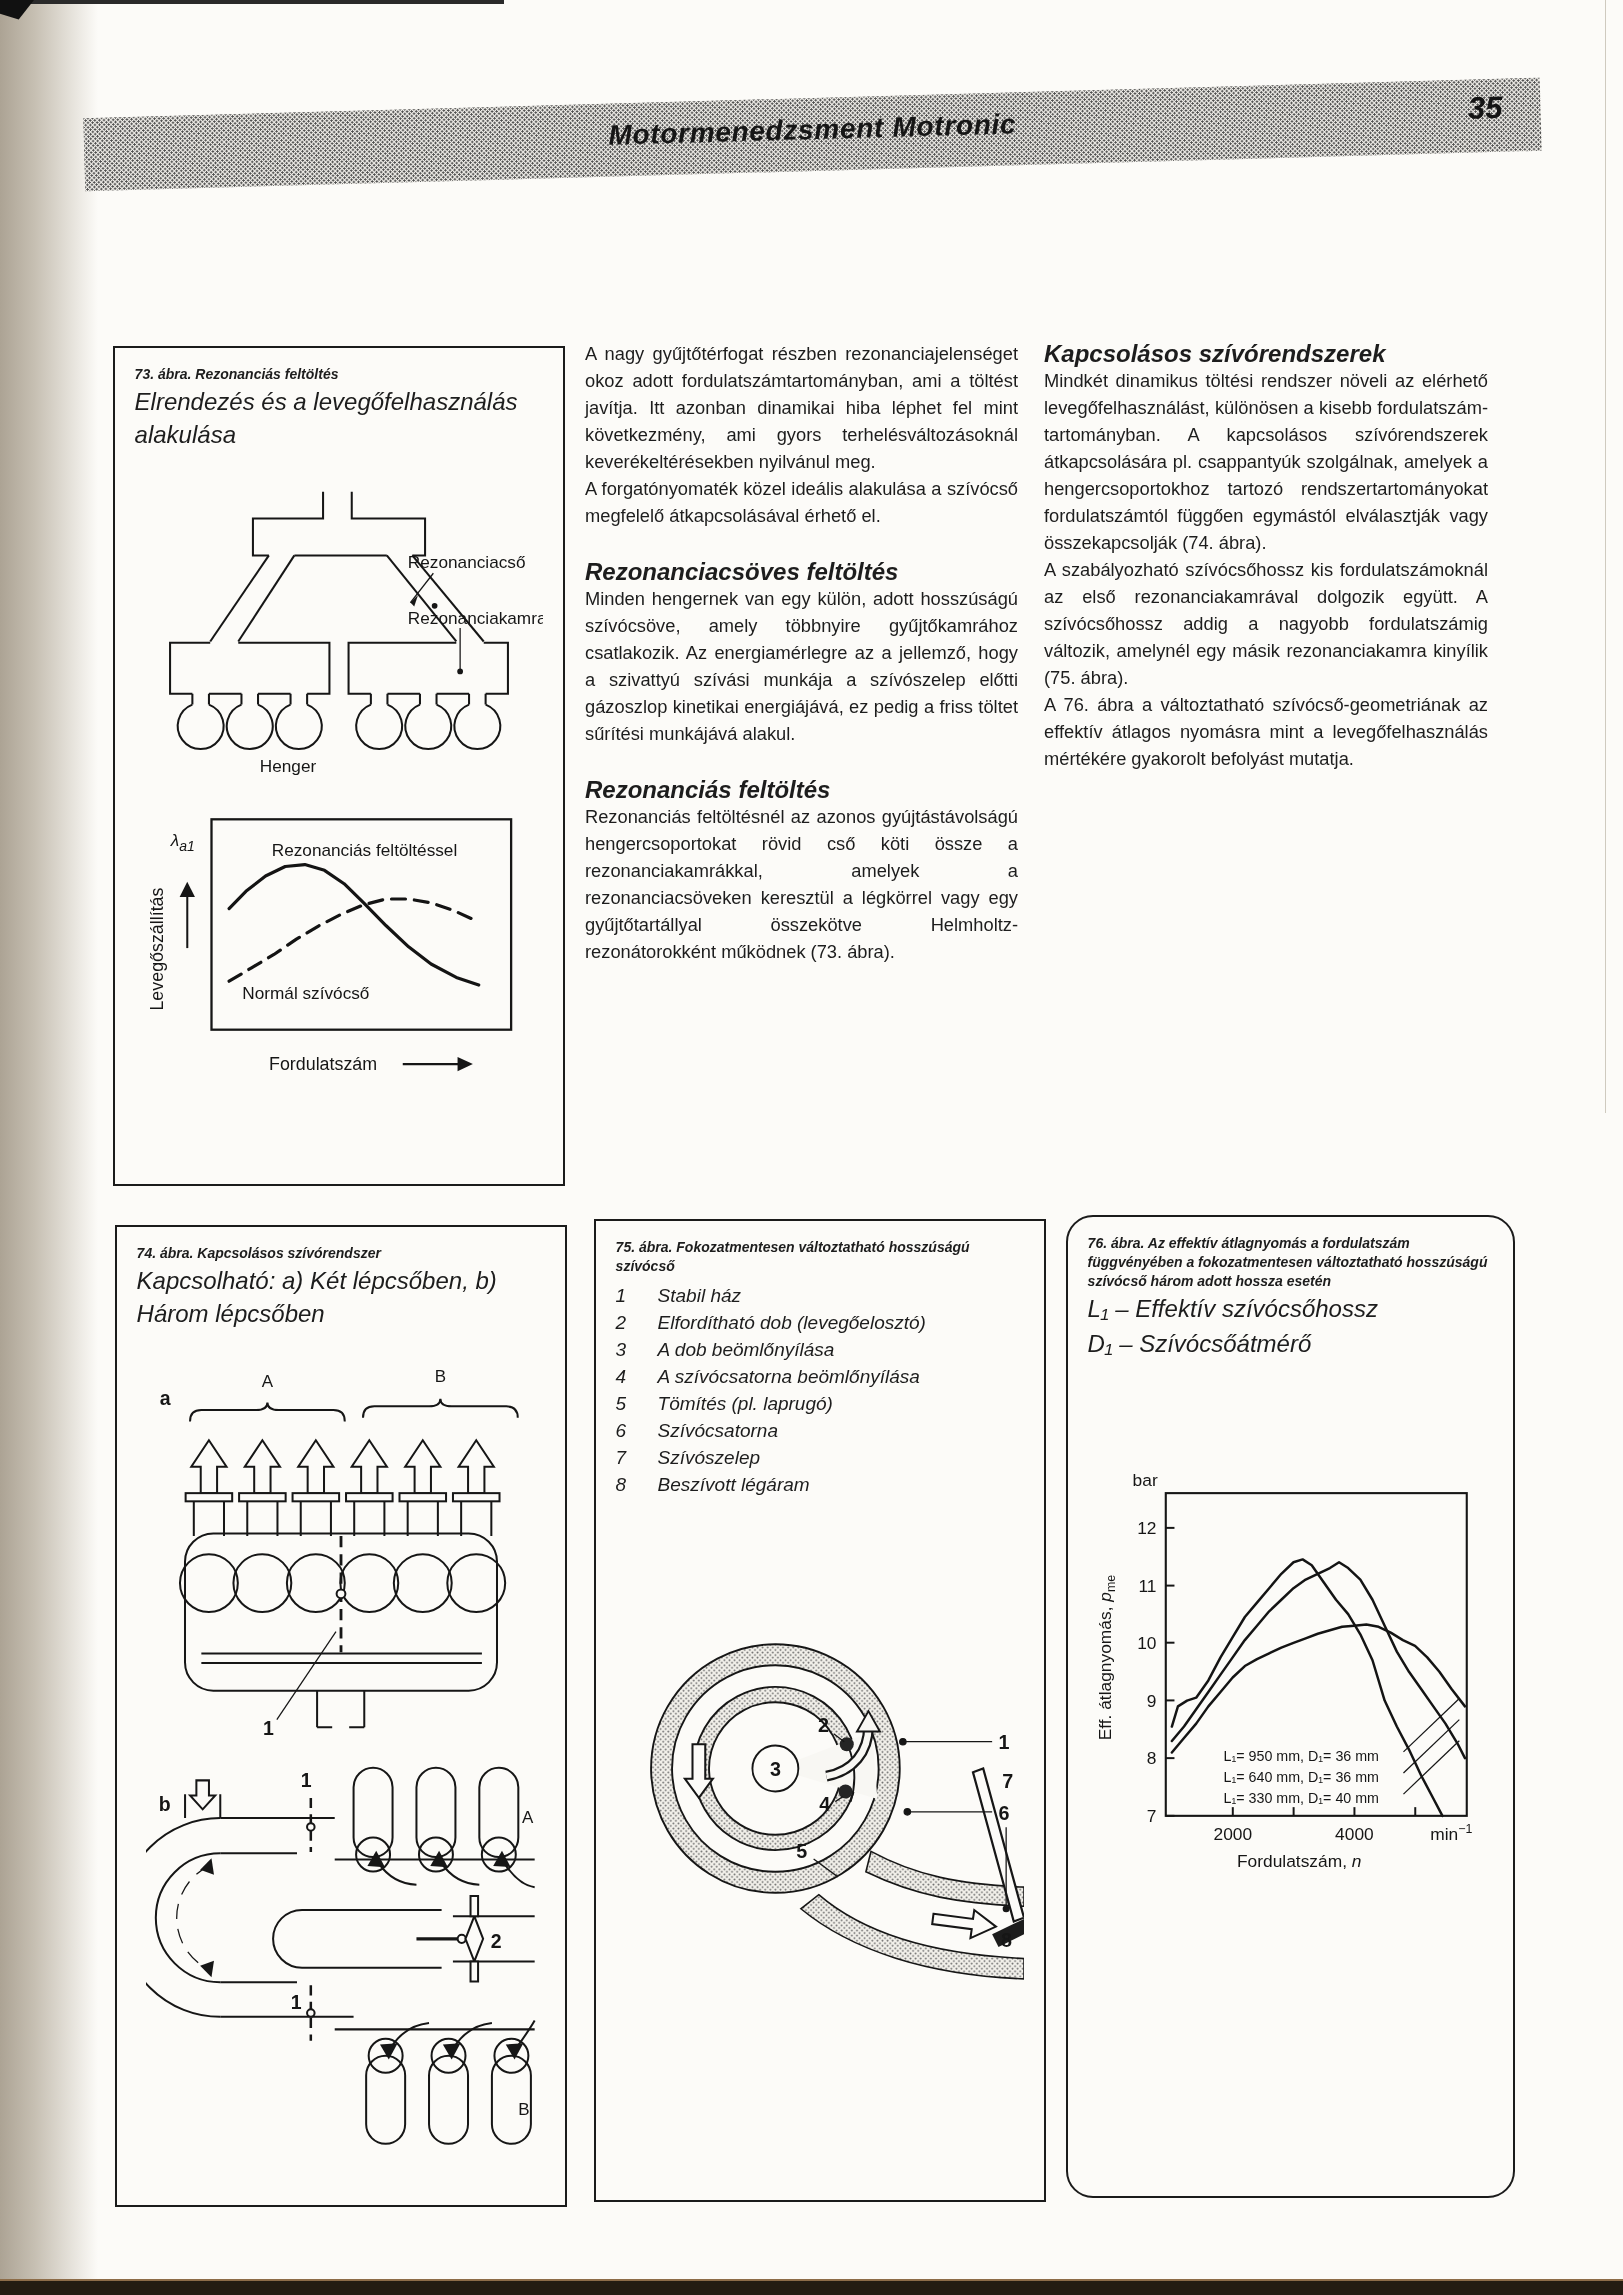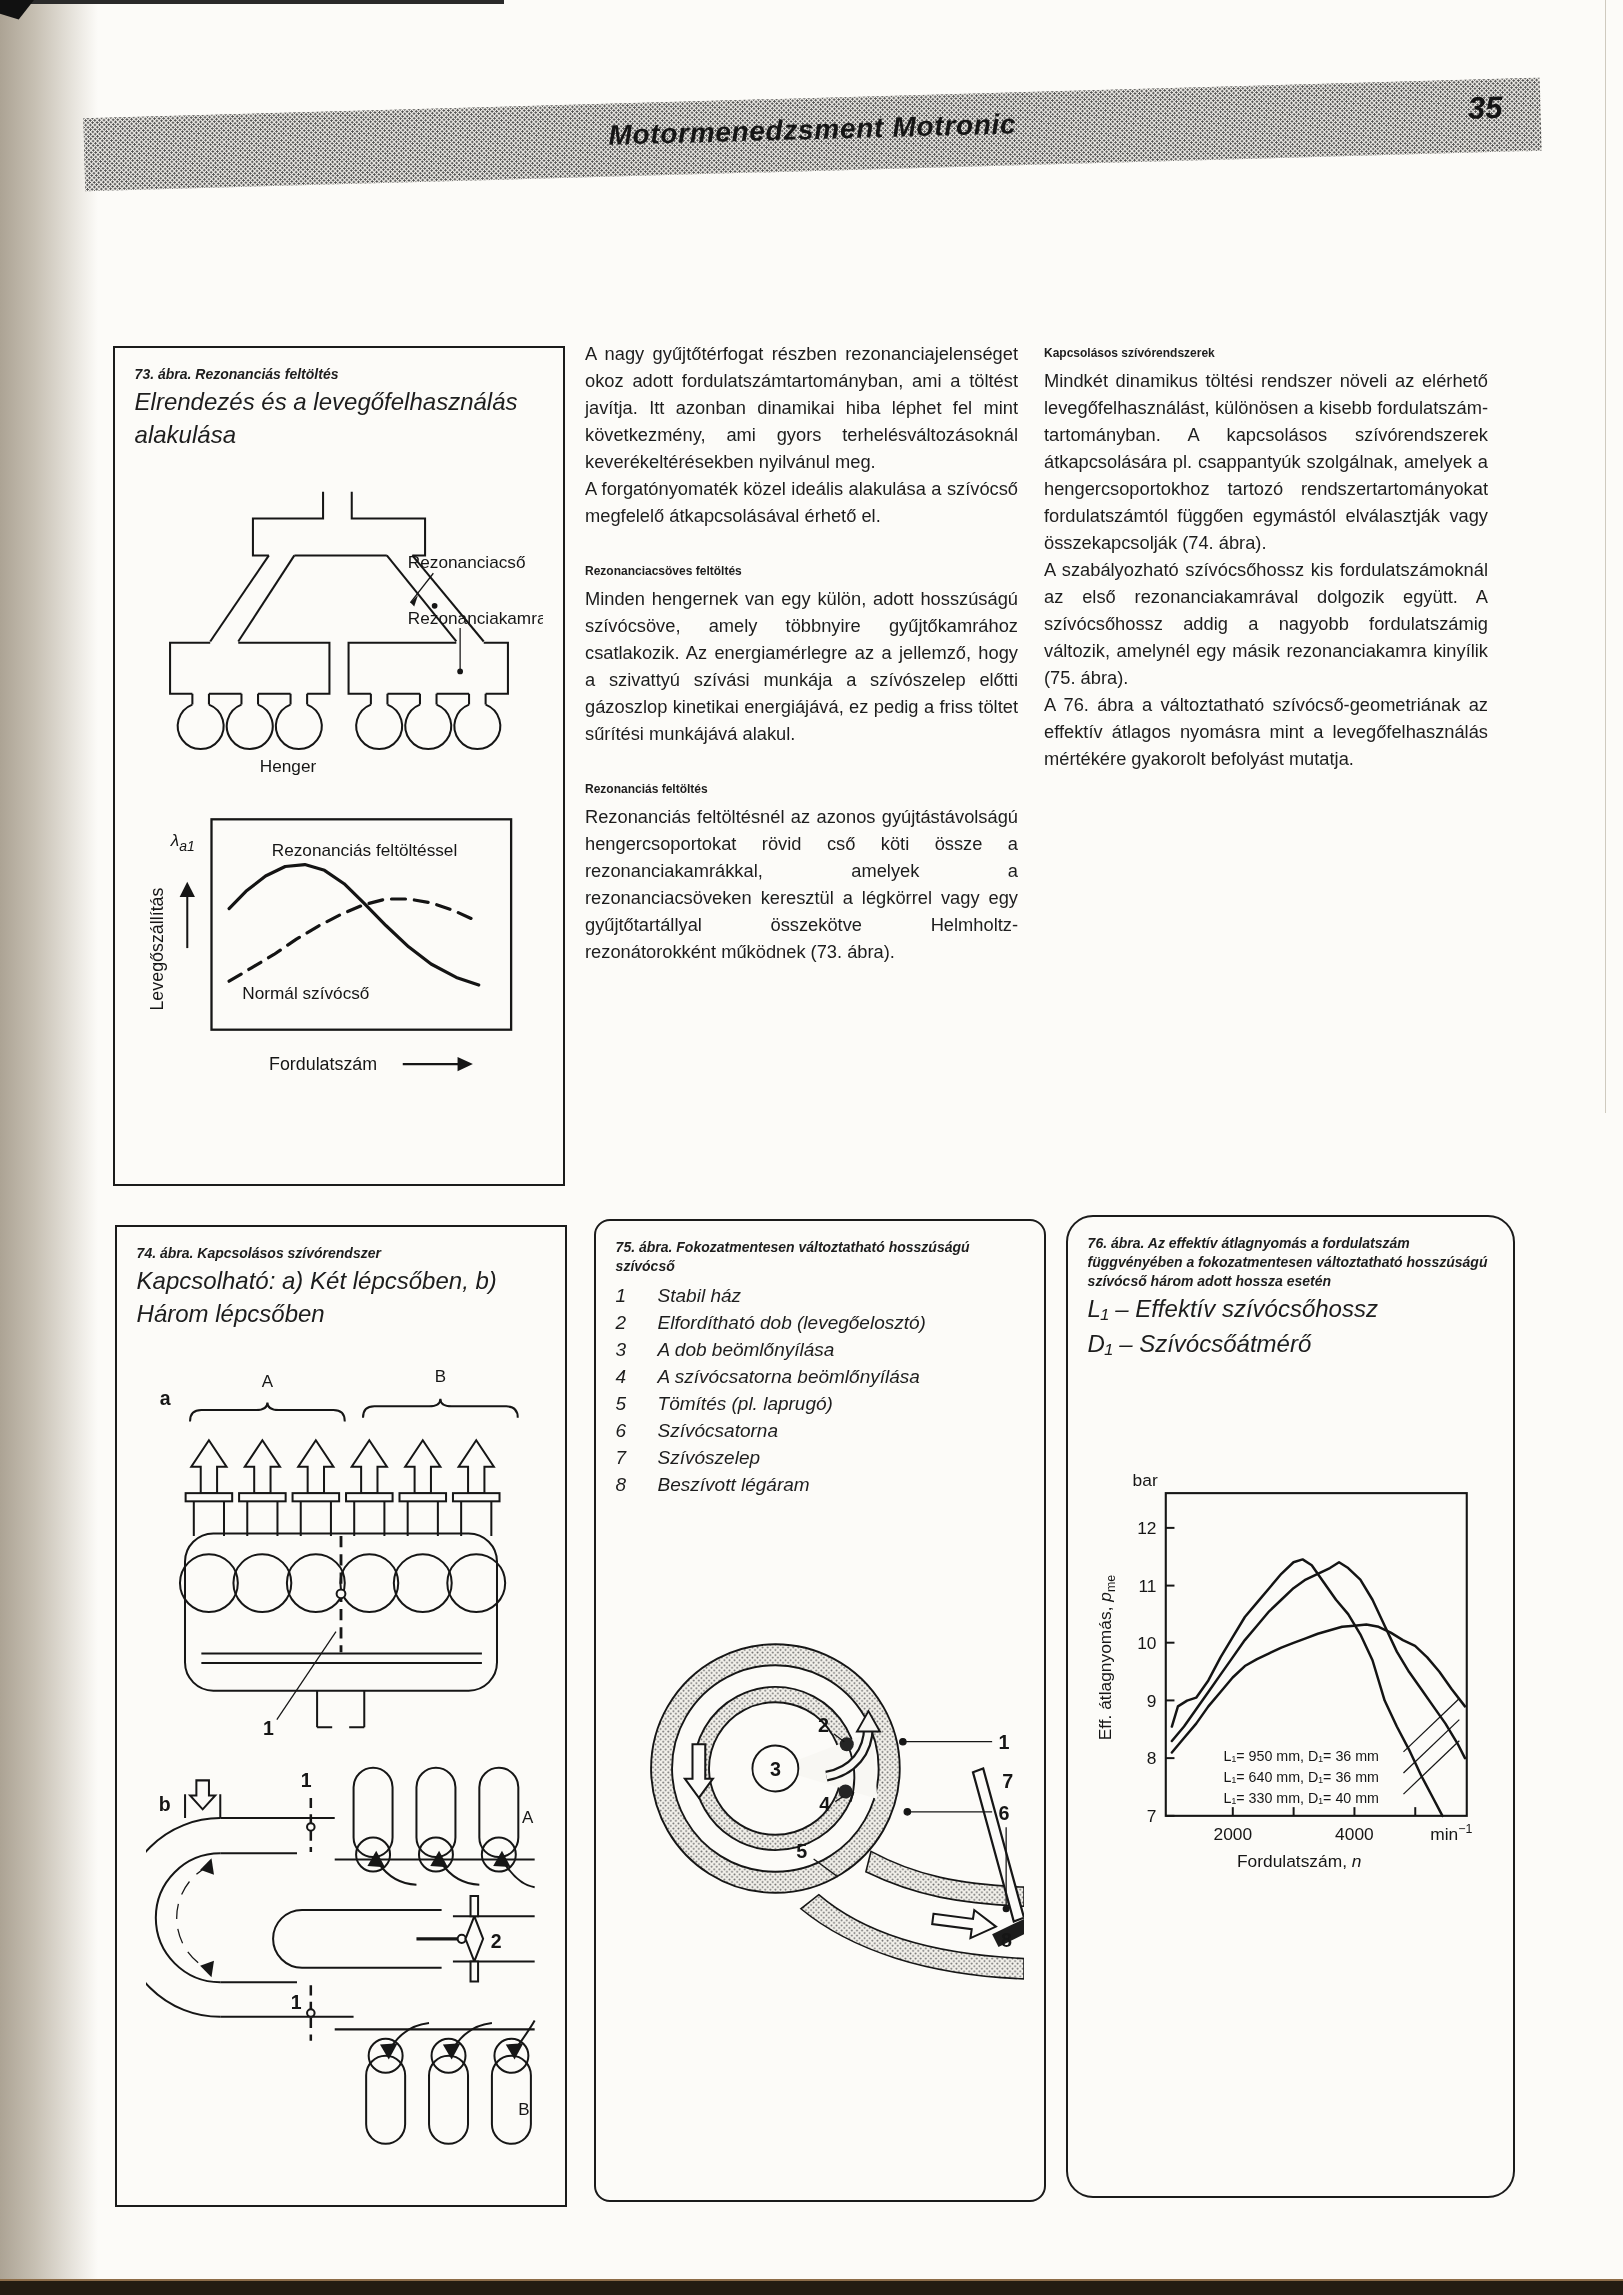--- a/index.html
+++ b/index.html
@@ -20,30 +20,30 @@
                background-image:radial-gradient(#4e4e4e 1px,rgba(0,0,0,0) 1.1px),
                                 radial-gradient(#4e4e4e 1px,rgba(0,0,0,0) 1.1px);
                background-size:4.6px 4.6px;background-position:0 0,2.3px 2.3px;}
   .header-title{position:absolute;left:0;right:0;top:15.7px;text-align:center;
                 font-size:28px;font-weight:bold;font-style:italic;color:#161616;letter-spacing:0.7px;}
   .header-page{position:absolute;right:38px;top:10.5px;font-size:31px;font-weight:bold;font-style:italic;color:#141414;}
   
   .figbox{position:absolute;border:2.6px solid #1b1b1b;background:#fcfbf8;box-sizing:border-box;padding:17px 19.6px;}
   #fig73{left:113px;top:346px;width:452px;height:840px;}
   #fig74{left:115px;top:1225px;width:452px;height:982px;}
-  #fig75{left:594px;top:1219px;width:452px;height:983px;border-radius:16px;}
+  #fig75{left:594px;top:1219px;width:452px;height:983px;}
   #fig76{left:1066px;top:1215px;width:449px;height:983px;border-radius:27px;}
   .fig-title{font-size:14px;font-weight:bold;font-style:italic;line-height:1.35;}
   .fig-sub{font-size:24px;font-style:italic;line-height:1.35;margin-top:2.6px;}
   
   .textcol{position:absolute;font-size:18.3px;line-height:27px;}
   #col-mid{left:585px;top:340px;width:433px;}
   #col-right{left:1044px;top:340px;width:444px;}
   .textcol p{margin:0;text-align:justify;}
-  .textcol h3{margin:29px 0 0 0;font-size:12px;line-height:27px;}
+  .textcol h3{margin:29px 0 0 0;font-size:24px;line-height:27px;font-style:italic;}
   #col-right h3{margin-top:0;}
   
   .pl{display:flex;font-style:italic;font-size:19px;line-height:27px;}
   .pl .num{width:42px;flex:none;}
   
   svg{display:block;}
   svg text{fill:#161616;font-size:27px;}
   .dln{stroke:#161616;stroke-width:3.2;fill:none;}
   .dthin{stroke:#161616;stroke-width:2;fill:none;}
   .dfillw{fill:#fcfbf8;stroke:#161616;stroke-width:3.2;}

